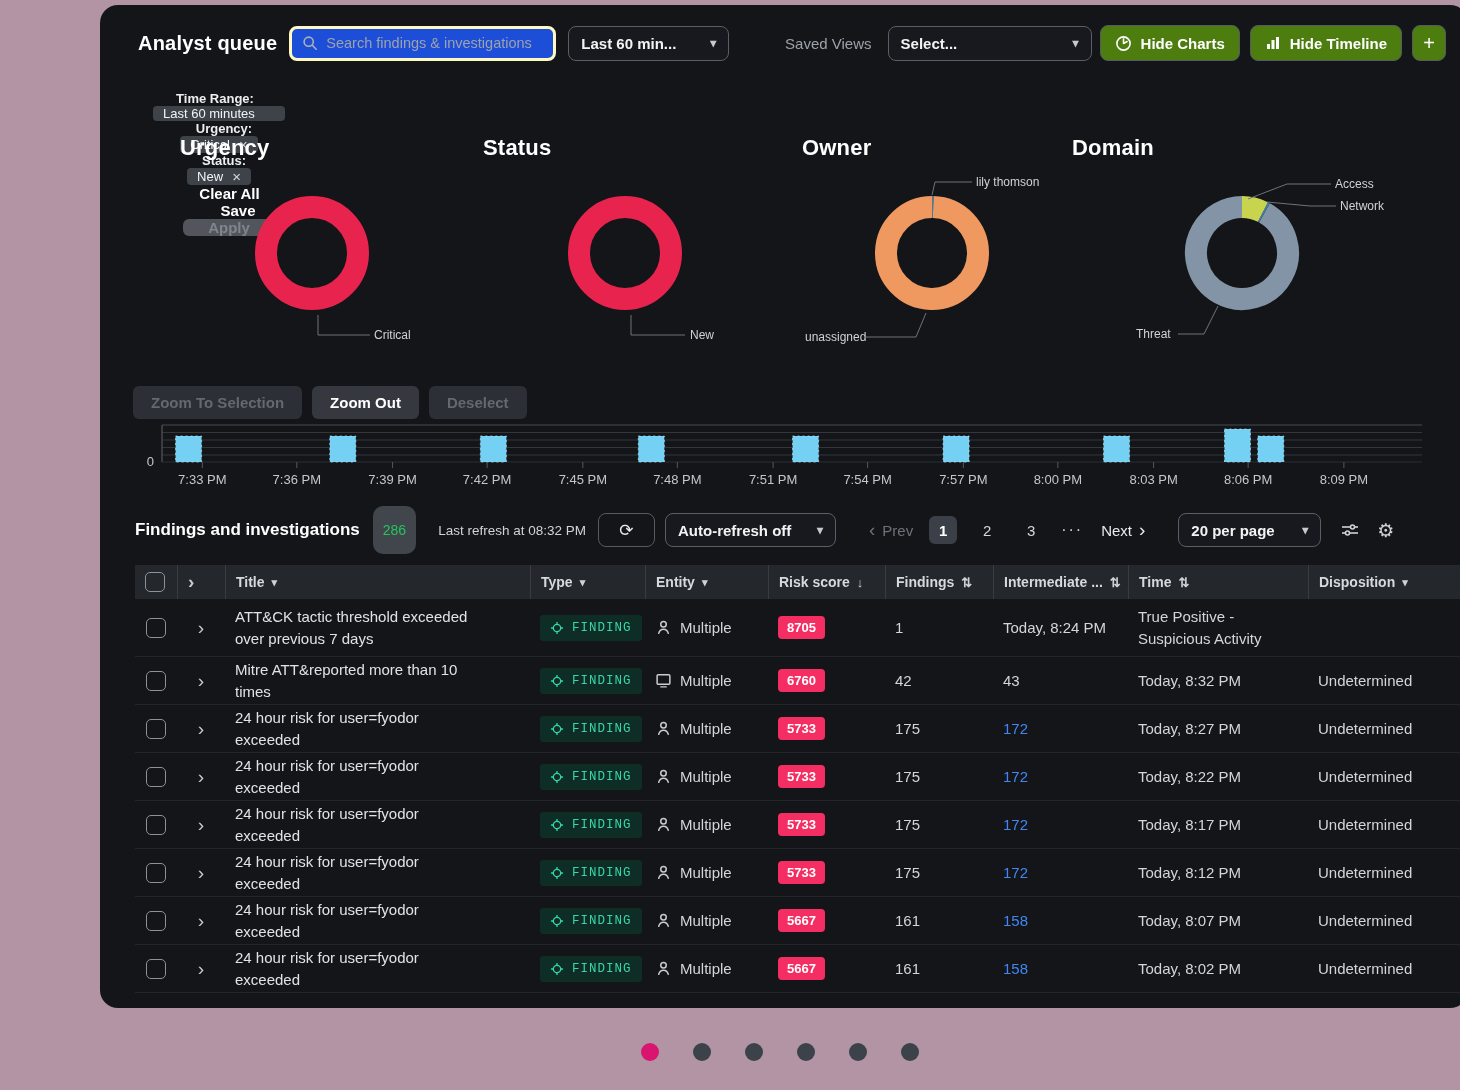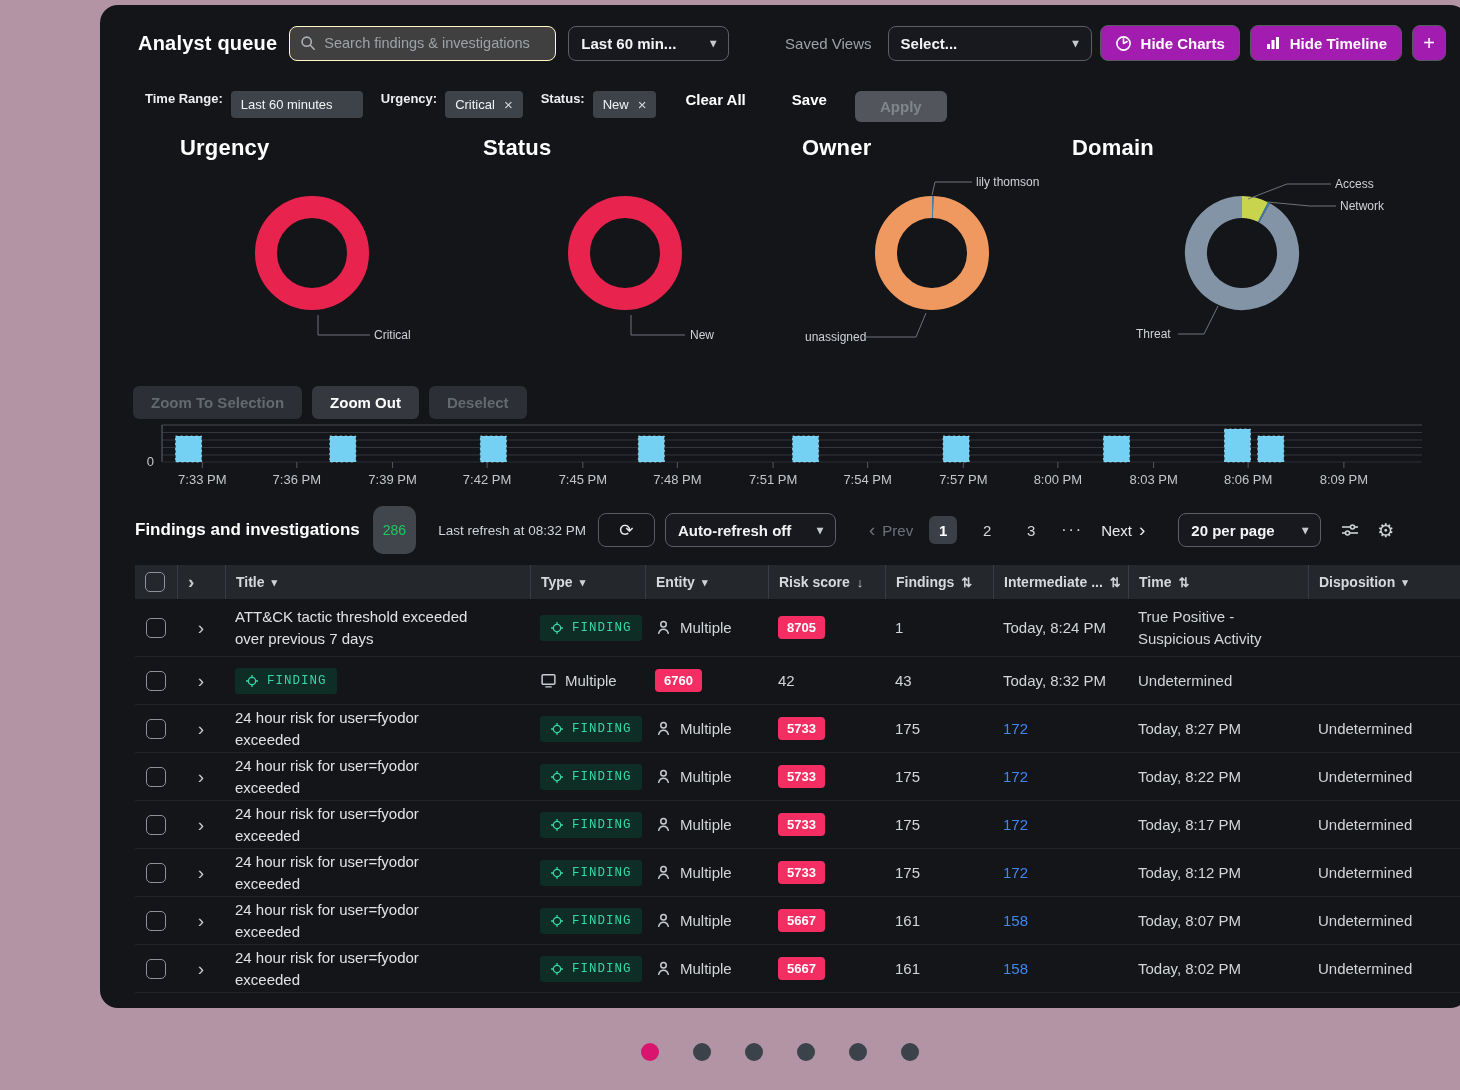--- a/index.html
+++ b/index.html
@@ -10,41 +10,41 @@
     position:relative;
   }
   .window {
     position:absolute; left:100px; top:5px; width:1368px; height:1003px;
     background:#131519; border-radius:18px; overflow:hidden;
     color:#e6e8ea;
   }
   
   .app-header { position:absolute; top:20px; left:38px; right:22px; height:36px; display:flex; align-items:center; }
   .app-title { font-size:20px; font-weight:700; color:#fff; letter-spacing:.2px; white-space:nowrap; }
-  .searchbox { margin-left:12px; width:267px; height:35px; border:1px solid #fef9c3; border-radius:8px;
-    display:flex; align-items:center; padding:0 10px; background:#404040; }
+  .searchbox { margin-left:12px; width:267px; height:35px; border:3px solid #fef9c3; border-radius:8px;
+    display:flex; align-items:center; padding:0 10px; background:#1d4ed8; }
   .searchbox svg { flex:0 0 auto; }
   .searchbox input { background:transparent; border:none; outline:none; color:#dfe1e4; font-size:14.5px;
     margin-left:8px; width:100%; font-family:"Liberation Sans",sans-serif; }
   .searchbox input::placeholder { color:#9da2a9; }
   .dd { height:35px; border:1px solid #5a5e65; border-radius:8px; background:#17191e;
     display:flex; align-items:center; justify-content:space-between; padding:0 12px;
     font-size:15px; font-weight:700; color:#f2f3f4; cursor:pointer; }
   .dd .caret { font-size:12px; color:#c6cacd; margin-left:10px; }
   .dd-time { width:161px; margin-left:12px; }
   .saved-views { margin-left:43px; color:#9da2a9; font-size:15px; white-space:nowrap; }
   .dd-select { width:204px; margin-left:16px; font-weight:700; }
-  .btn { height:36px; border:1px solid #565a61; border-radius:8px; background:#a21caf;
+  .btn { height:36px; border:1px solid #565a61; border-radius:8px; background:#4d7c0f;
     display:flex; align-items:center; padding:0 14px; font-size:15px; font-weight:700; color:#fff; cursor:pointer; white-space:nowrap; }
   .btn .bicon { margin-right:9px; display:flex; }
   .btn-hide-charts { margin-left:8px; }
   .btn-hide-timeline { margin-left:10px; }
   .btn-plus { margin-left:10px; width:34px; justify-content:center; padding:0; font-size:20px; font-weight:400; }
   
-  .filter-row { position:absolute; top:86px; left:45px; height:30px; display:flex; align-items:flex-start; }
+  .filter-row { position:absolute; top:86px; left:45px; height:30px; display:flex; align-items:center;flex-direction:column; }
   .f-label { font-size:13px; color:#eceef0; font-weight:700; }
   .chip { margin-left:8px; height:27px; background:#3e434a; border-radius:4px; color:#f2f3f5;
     font-size:13px; display:flex; align-items:center; padding:0 10px; }
   .chip .x { margin-left:9px; font-size:15px; color:#d4d7da; cursor:pointer; }
   .ml18 { margin-left:18px; } .ml29 { margin-left:29px; } .ml46 { margin-left:46px; }
   .clear-all, .save-link { font-size:15px; font-weight:700; color:#fff; cursor:pointer; }
   .apply-btn { margin-left:28px; width:92px; height:31px; background:#52565c; color:#80858c;
     border:none; border-radius:6px; font-size:15px; font-weight:700; }
   
   .charts { position:absolute; top:130px; left:0; right:0; height:232px; }
@@ -388,20 +388,21 @@
           <div class="td">Today, 8:24 PM</div>
           <div class="td cell-disposition">True Positive - Suspicious Activity</div>
         </div>
         <div class="trow">
           <div class="td center">
             <span class="cb"></span>
           </div>
           <div class="td center">
             <span class="expand">›</span>
           </div>
+          <div class="td cell-title">Mitre ATT&amp;reported more than 10 times</div>
           <div class="td">
             <span class="badge-finding">
               <svg width="14" height="14" viewBox="0 0 16 16">
                 <circle cx="8" cy="8" r="4.2" fill="none" stroke="#36d6a8" stroke-width="1.5"></circle>
                 <path d="M8 1.2v3M8 11.8v3M1.2 8h3M11.8 8h3" stroke="#36d6a8" stroke-width="1.5"></path>
               </svg>
               <span>FINDING</span>
             </span>
           </div>
           <div class="td"><span class="entity-ic">

